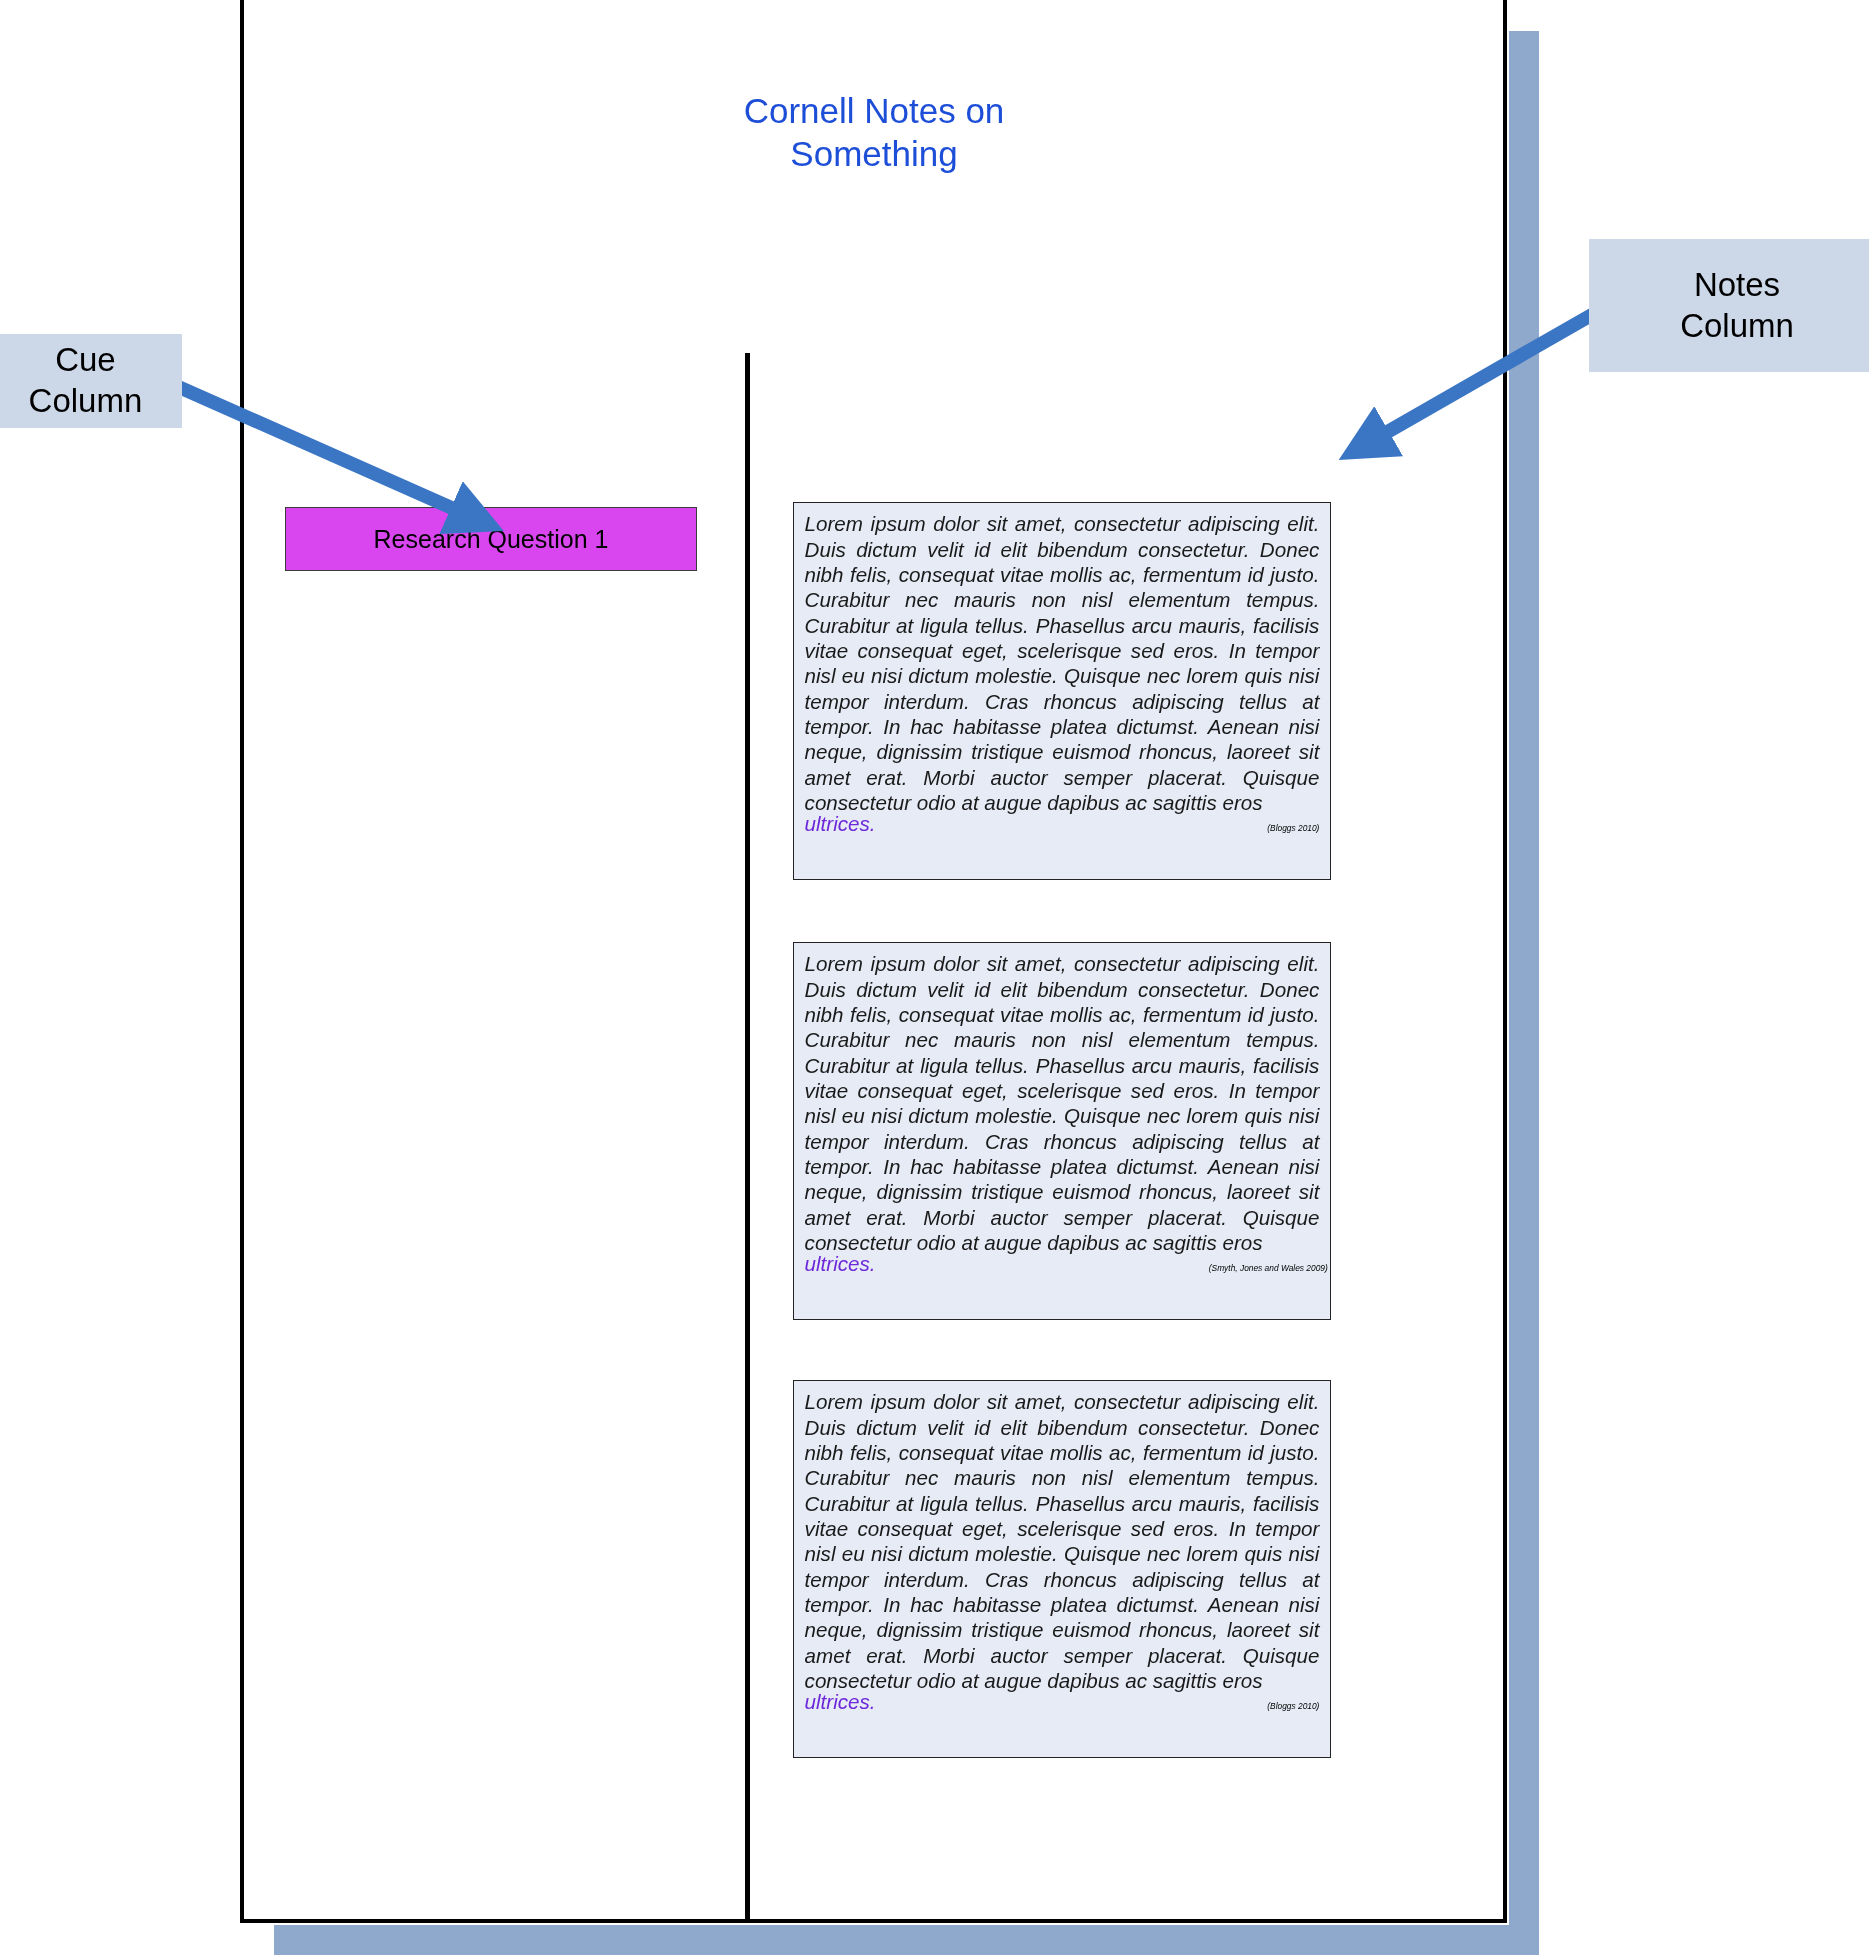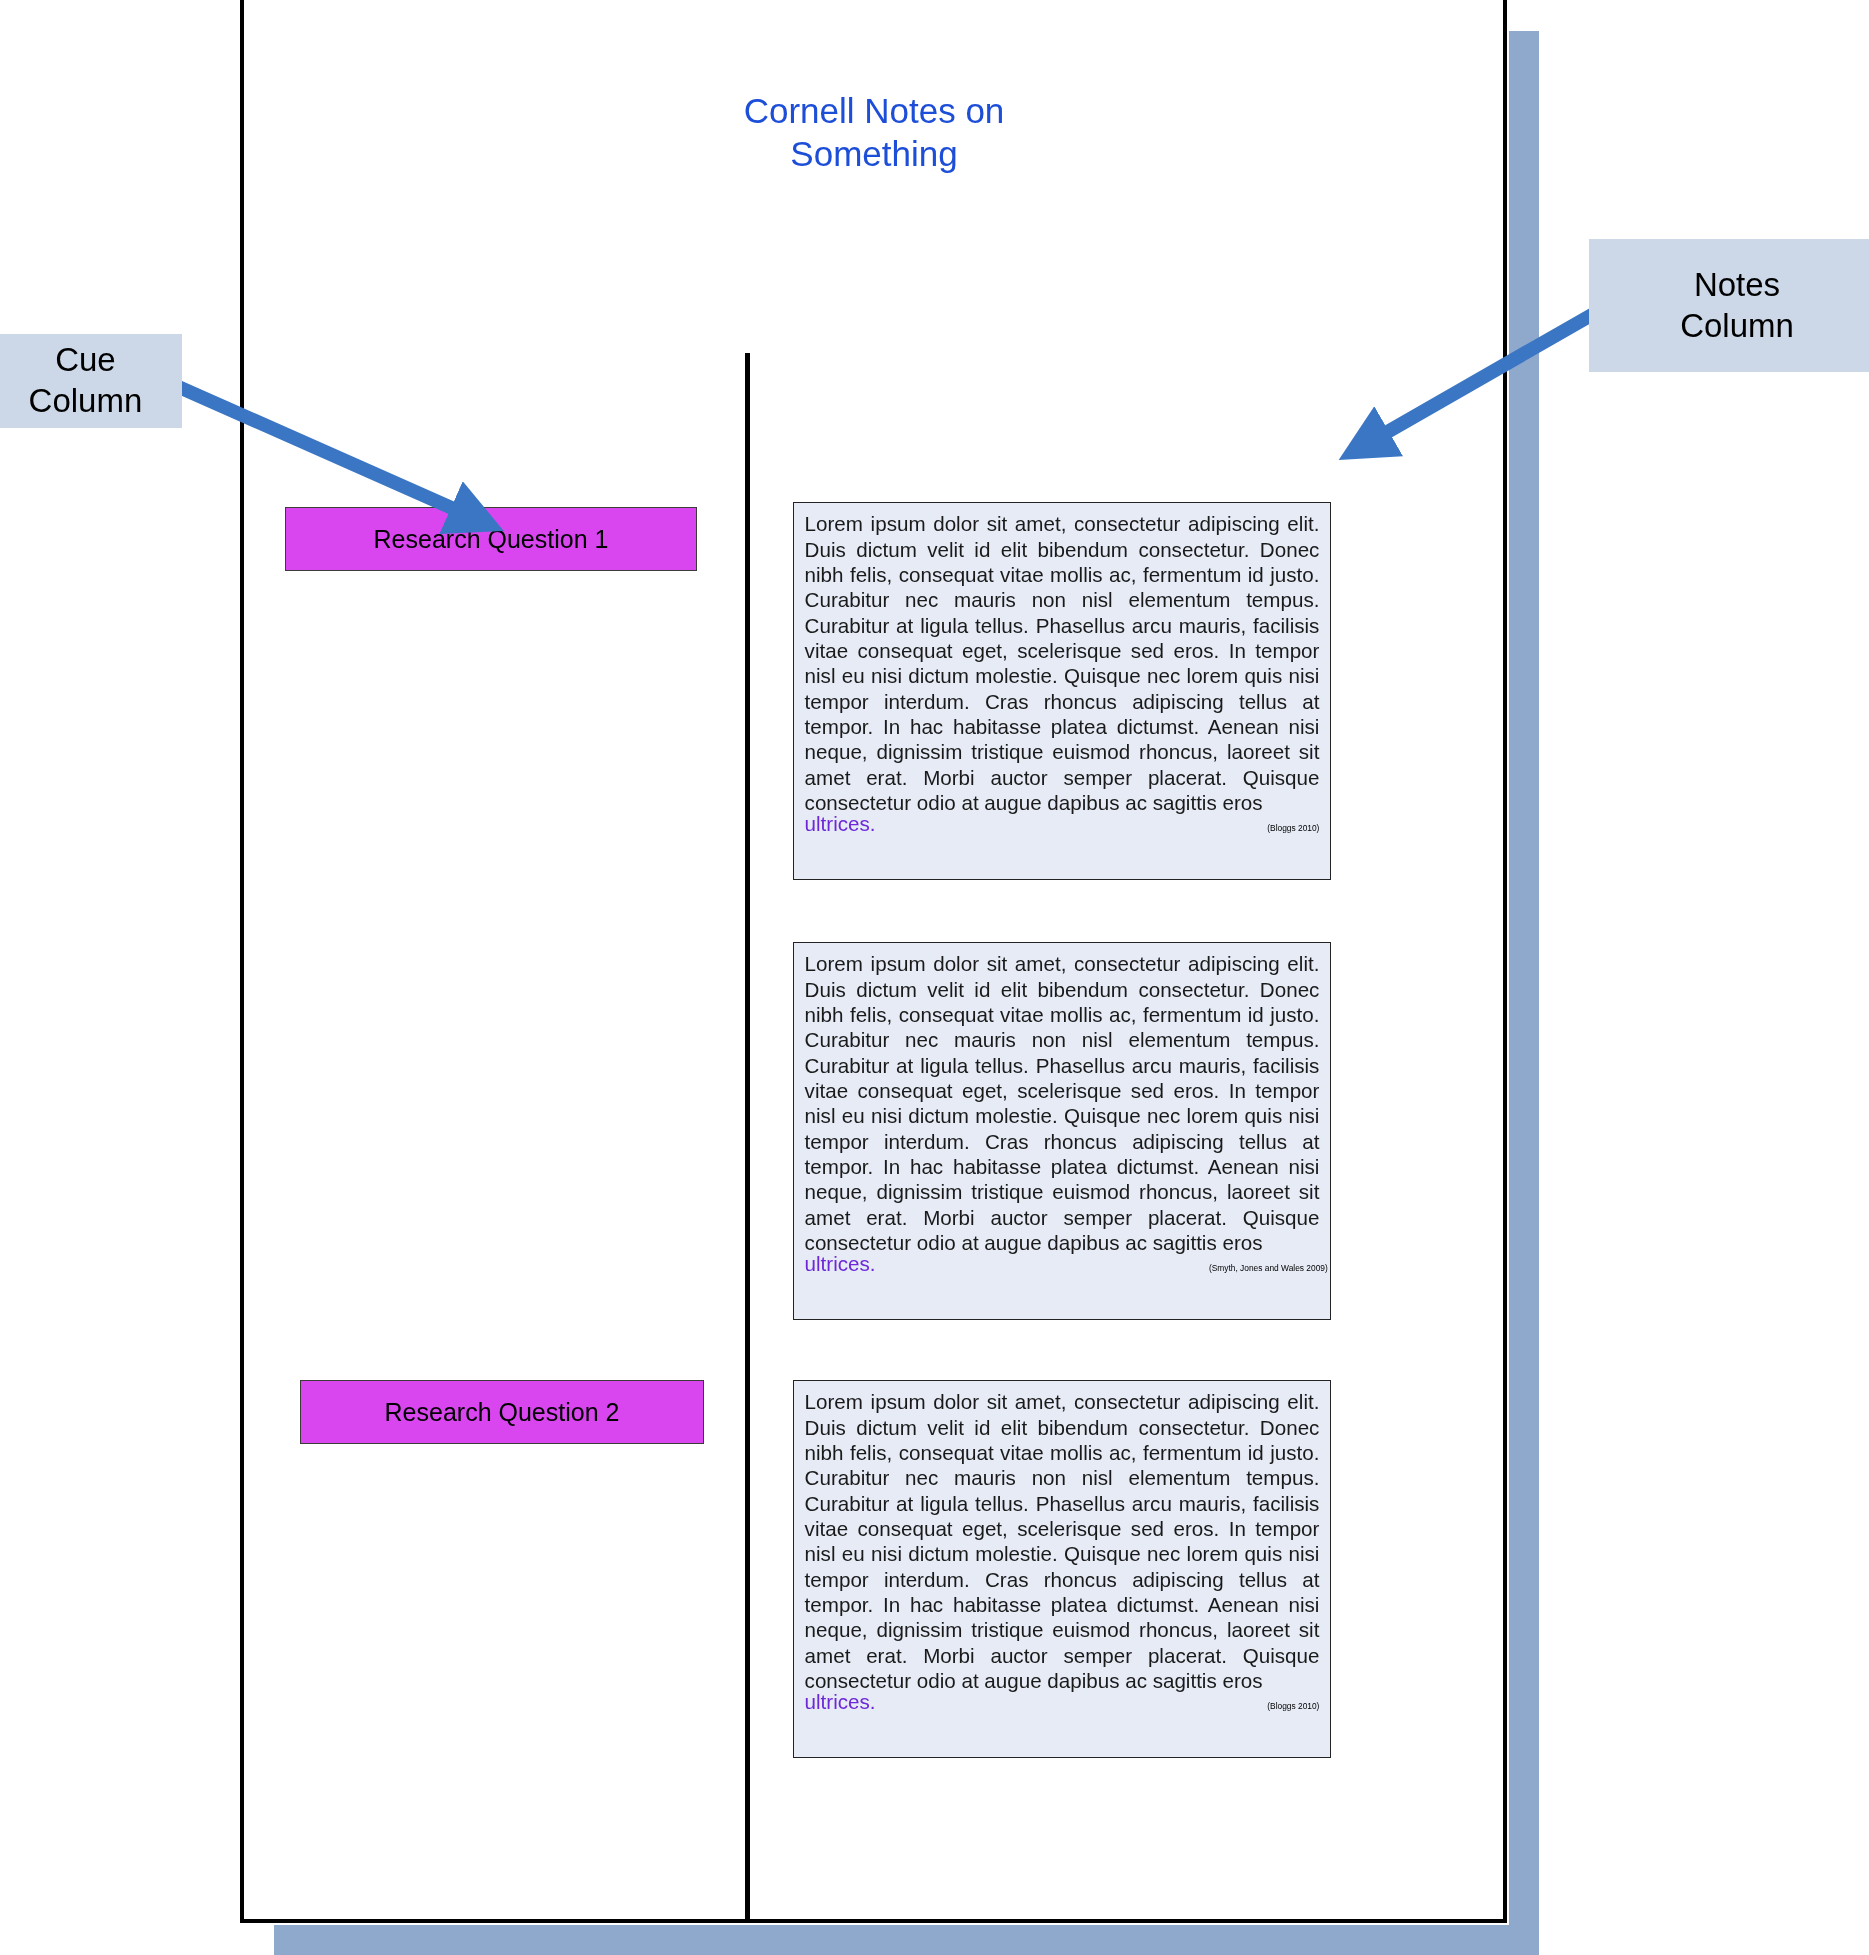--- a/index.html
+++ b/index.html
@@ -87,20 +87,21 @@
   .cue-box-1 { left: 285px;  top: 507px;  width: 412px; height: 64px; }
   .cue-box-2 { left: 300px;  top: 1380px; width: 404px; height: 64px; }
 
   
   .note-box {
     position: absolute;
     background: #e6ebf6;
     border: 1.6px solid #232323;
     box-sizing: border-box;
     padding: 8.4px 10.6px 6.3px 10.6px;
+    font-style: italic;
   }
   .note-box-1 { left: 793px; top: 502px;  width: 538px; height: 378px; }
   .note-box-2 { left: 793px; top: 942px; width: 538px; height: 378px; }
   .note-box-3 { left: 793px; top: 1380px; width: 538px; height: 378px; }
 
   .note-text {
     font-size: 20.6px;
     line-height: 1.23;
     color: #1a1a1a;
     text-align: justify;
@@ -156,23 +157,20 @@
 
   <div class="page-sheet"></div>
 
   <div class="column-divider"></div>
 
   <div class="page-title">Cornell Notes on
 Something</div>
 
   <div class="cue-box cue-box-1">
     <span>Research Question 1</span>
-  </div>
-  <div class="cue-box cue-box-2">
-    <span>Research Question 2</span>
   </div>
 
   <div class="note-box note-box-1">
     <p class="note-text">Lorem ipsum dolor sit amet, consectetur adipiscing elit. Duis dictum velit id elit bibendum consectetur. Donec nibh felis, consequat vitae mollis ac, fermentum id justo. Curabitur nec mauris non nisl elementum tempus. Curabitur at ligula tellus. Phasellus arcu mauris, facilisis vitae consequat eget, scelerisque sed eros. In tempor nisl eu nisi dictum molestie. Quisque nec lorem quis nisi tempor interdum. Cras rhoncus adipiscing tellus at tempor. In hac habitasse platea dictumst. Aenean nisi neque, dignissim tristique euismod rhoncus, laoreet sit amet erat. Morbi auctor semper placerat. Quisque consectetur odio at augue dapibus ac sagittis eros</p>
     <div class="note-cite-line">
       <span class="tail-word">ultrices.</span>
       <span class="citation">(Bloggs 2010)</span>
     </div>
   </div>
 

